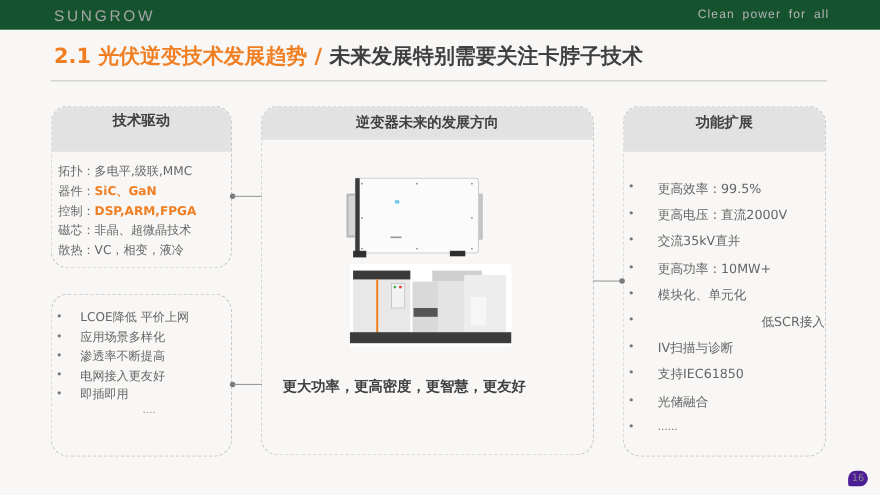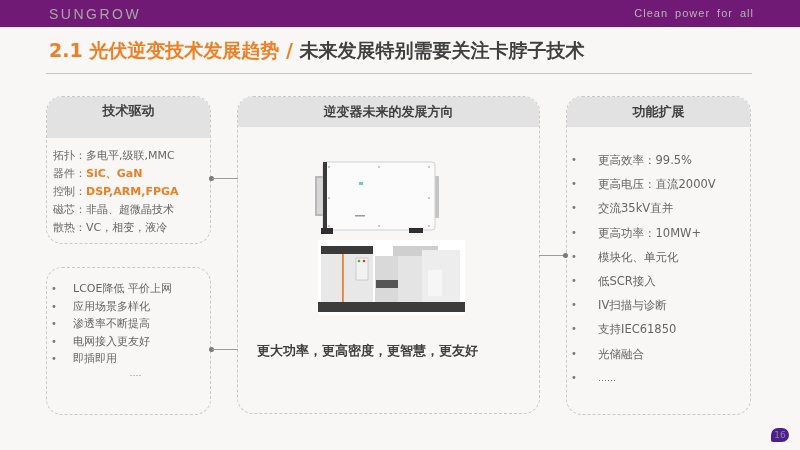--- a/index.html
+++ b/index.html
@@ -5,21 +5,21 @@
   * { box-sizing: border-box; margin: 0; padding: 0; }
   html, body { width: 800px; height: 450px; overflow: hidden; }
   body {
     background: #f8f7f5;
     font-family: "DejaVu Sans", "Liberation Sans", sans-serif;
     position: relative;
     color: #555;
   }
   .topbar {
     position: absolute; left: 0; top: 0; width: 800px; height: 27px;
-    background: #701a75;
+    background: #14532d;
   }
   .logo {
     position: absolute; left: 49px; top: 6px;
     font-family: "Liberation Sans", sans-serif;
     font-size: 14px; letter-spacing: 2.5px; color: #a6a6a6; font-weight: normal;
   }
   .tagline {
     position: absolute; right: 46px; top: 7px;
     font-family: "Liberation Sans", sans-serif;
     font-size: 11px; letter-spacing: 1px; color: #b4b4b4; word-spacing: 3px;
@@ -145,28 +145,28 @@
       <rect x="104" y="10" width="38" height="52" fill="#ededed"></rect>
       <rect x="110" y="30" width="14" height="26" fill="#f6f6f6"></rect>
       <rect x="0" y="62" width="147" height="10" fill="#3c3c3c"></rect>
     </svg>
   </div>
 
   <div style="position:absolute;left:19px;top:245px;font-size:13px;font-weight:bold;color:#404040;white-space:nowrap;">更大功率，更高密度，更智慧，更友好</div>
 </div>
 
 <div class="card" style="left:566px;top:96px;width:185px;height:319px;">
-  <div class="card-head" style="height:30px;line-height:30px;">功能扩展</div>
+  <div class="card-head" style="height:41px;line-height:30px;">功能扩展</div>
   <ul class="bul" style="padding-top:21px;line-height:24.2px;">
     <li style="padding-left:31px;font-size:11.5px;">更高效率：99.5%</li>
     <li style="padding-left:31px;font-size:11.5px;">更高电压：直流2000V</li>
     <li style="padding-left:31px;font-size:11.5px;">交流35kV直并</li>
     <li style="padding-left:31px;font-size:11.5px;">更高功率：10MW+</li>
     <li style="padding-left:31px;font-size:11.5px;">模块化、单元化</li>
-    <li style="padding-left:31px;font-size:11.5px;">低SCR接入</li>
+    <li style="padding-left:31px;font-size:11.5px;text-align:right;">低SCR接入</li>
     <li style="padding-left:31px;font-size:11.5px;">IV扫描与诊断</li>
     <li style="padding-left:31px;font-size:11.5px;">支持IEC61850</li>
     <li style="padding-left:31px;font-size:11.5px;">光储融合</li>
     <li style="padding-left:31px;font-size:9px;">……</li>
   </ul>
 </div>
 
 <div class="dot" style="left:209px;top:176px;"></div>
 <div class="connector" style="left:212px;top:178px;width:26px;"></div>
 <div class="dot" style="left:209px;top:347px;"></div>

